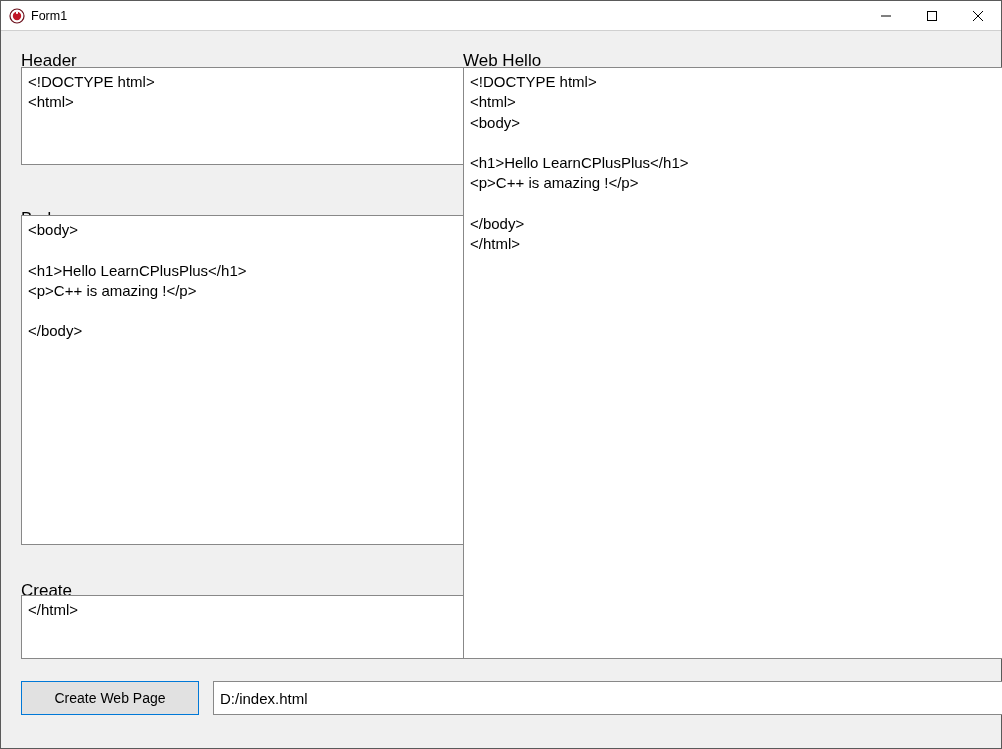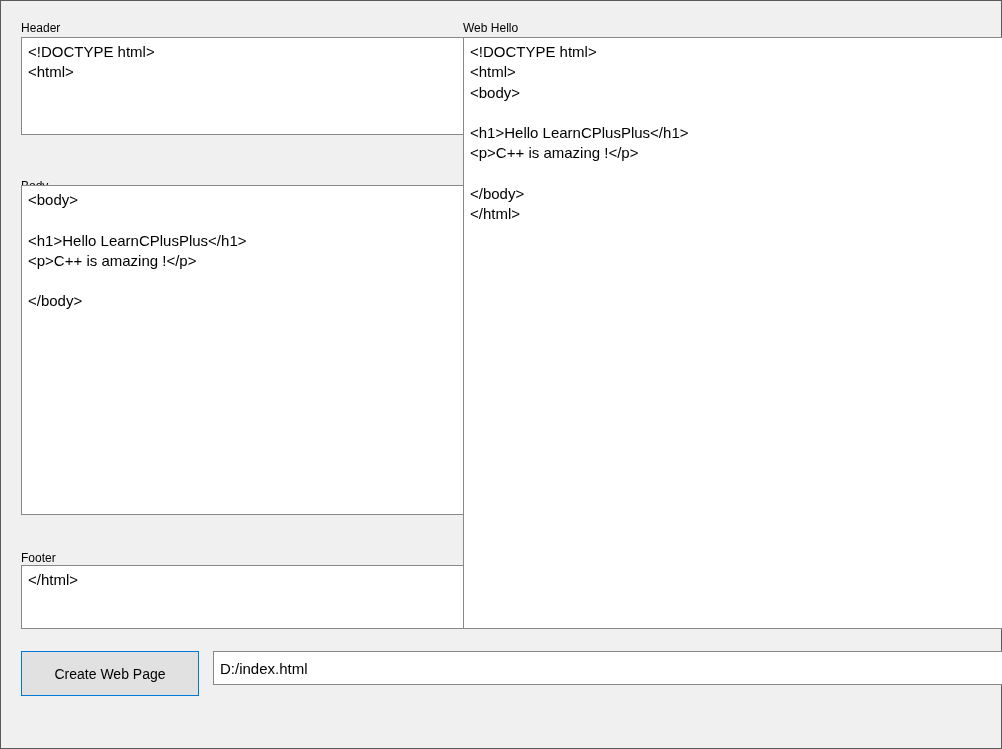--- a/index.html
+++ b/index.html
@@ -53,21 +53,21 @@
     position: relative;
     padding: 12px 16px 14px 16px;
     display: grid;
     grid-template-columns: 1fr 1fr;
     grid-template-rows: auto auto 1fr auto auto auto;
     column-gap: 20px;
     row-gap: 6px;
   }
 
   .lbl {
-    font-size: 12px;
+    font-size: 17px;
     color: #000;
     margin-top: 6px;
     margin-bottom: 8px;
     text-align: right;
   }
   textarea.field, input.field {
     width: 100%;
     background: #fff;
     border: 1px solid #888888;
     font-family: "Segoe UI", Tahoma, sans-serif;
@@ -111,43 +111,70 @@
   .client { display:block; position:relative; padding:0; }
   .abs { position:absolute; }
   .header-lbl { left:20px; top:14px; }
   .header-ta  { left:20px; top:36px; width:424px; height:98px; }
   .body-lbl   { left:20px; top:162px; }
   .body-ta    { left:20px; top:184px; width:424px; height:330px; }
   .footer-lbl { left:20px; top:542px; }
   .footer-ta  { left:20px; top:564px; width:424px; height:64px; }
   .web-lbl    { left:462px; top:14px; }
   .web-ta     { left:462px; top:36px; width:520px; height:592px; }
-  .create-btn { left:20px; top:650px; width:178px; height:45px; }
+  .create-btn { left:20px; top:650px; width:178px; height:34px; }
   .path-in    { left:212px; top:650px; width:770px; height:34px; }
 </style>
 </head>
 <body>
 
 <div class="window">
+  <div class="titlebar">
+    <span class="icon">
+      <svg width="16" height="16" viewBox="0 0 16 16">
+        <circle cx="8" cy="8" r="7" fill="#fff" stroke="#6b0f1a" stroke-width="1.2"></circle>
+        <circle cx="8" cy="8" r="4.2" fill="#c01626"></circle>
+        <rect x="7" y="3.5" width="2" height="2.3" fill="#fff"></rect>
+      </svg>
+    </span>
+    <span class="title">Form1</span>
+    <span class="spacer"></span>
+    <div class="winbtn">
+      <svg width="10" height="10" viewBox="0 0 10 10">
+          <line x1="0" y1="5" x2="10" y2="5" stroke="#000" stroke-width="1"></line>
+        </svg>
+    </div>
+    <div class="winbtn">
+      <svg width="10" height="10" viewBox="0 0 10 10">
+          <rect x="0.5" y="0.5" width="9" height="9" fill="none" stroke="#000" stroke-width="1"></rect>
+        </svg>
+    </div>
+    <div class="winbtn close">
+      <svg width="10" height="10" viewBox="0 0 10 10">
+          <line x1="0" y1="0" x2="10" y2="10" stroke="#000" stroke-width="1"></line>
+          <line x1="10" y1="0" x2="0" y2="10" stroke="#000" stroke-width="1"></line>
+        </svg>
+    </div>
+  </div>
 
   <div class="client">
 
     <div class="lbl abs header-lbl">Header</div>
     <textarea class="field abs header-ta" style="">&lt;!DOCTYPE html&gt;
 &lt;html&gt;</textarea>
 
     <div class="lbl abs body-lbl">Body</div>
     <textarea class="field abs body-ta" style="">&lt;body&gt;
 
 &lt;h1&gt;Hello LearnCPlusPlus&lt;/h1&gt;
 &lt;p&gt;C++ is amazing !&lt;/p&gt;
 
 &lt;/body&gt;</textarea>
 
-    <div class="lbl abs footer-lbl">Footer</div>
+    <div class="lbl abs footer-lbl">Create</div>
     <textarea class="field abs footer-ta" style="">&lt;/html&gt;</textarea>
 
     <div class="lbl abs web-lbl">Web Hello</div>
     <textarea class="field abs web-ta" style="">&lt;!DOCTYPE html&gt;
 &lt;html&gt;
 &lt;body&gt;
 
 &lt;h1&gt;Hello LearnCPlusPlus&lt;/h1&gt;
 &lt;p&gt;C++ is amazing !&lt;/p&gt;
 

